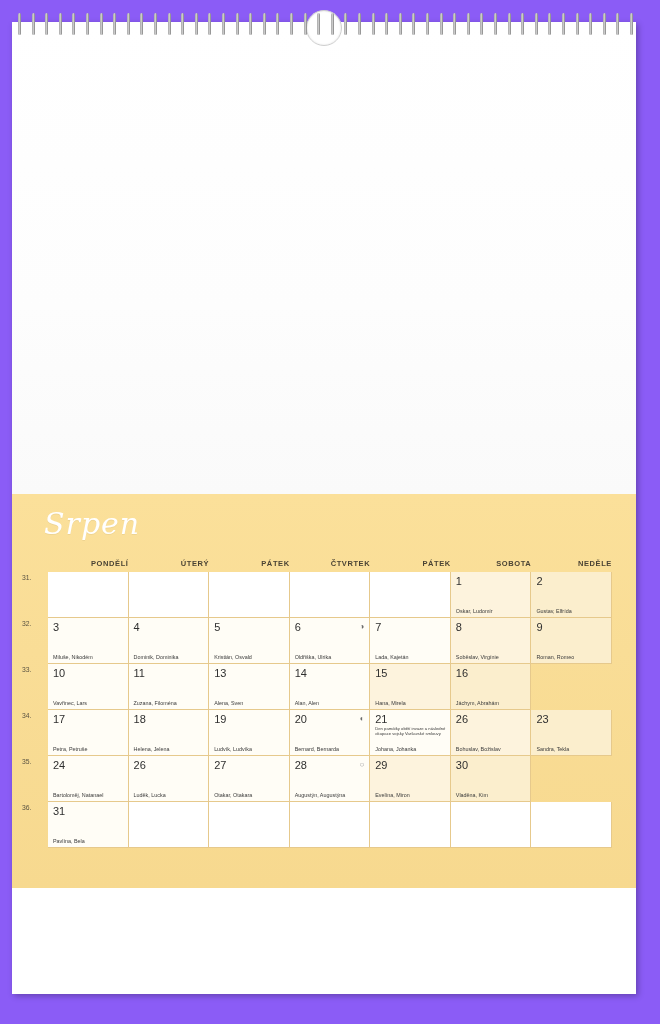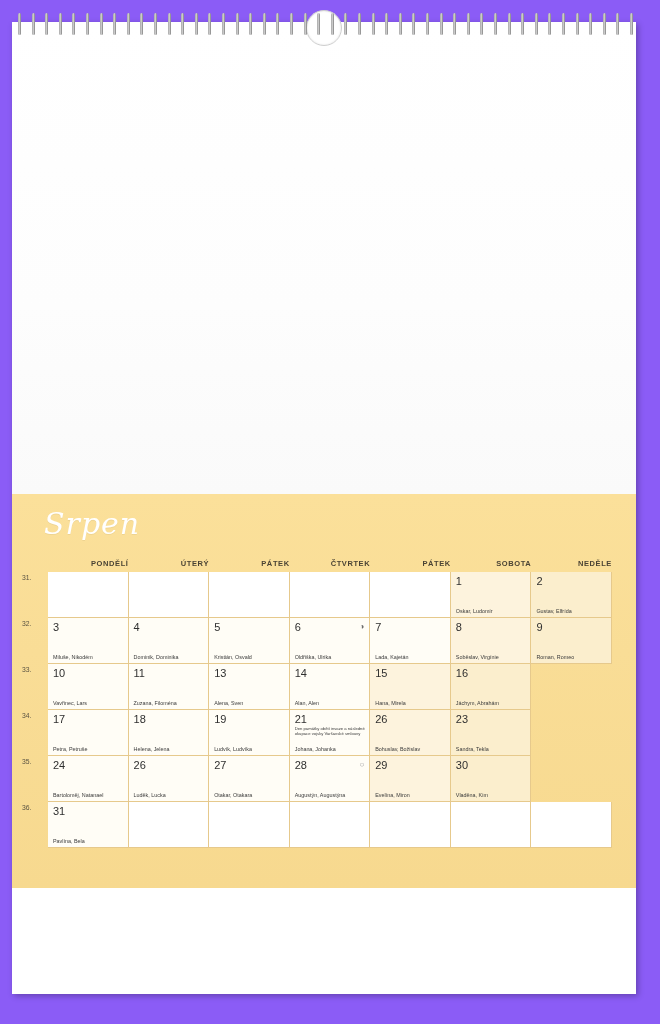--- a/index.html
+++ b/index.html
@@ -314,20 +314,25 @@
             <div class="daynum">17</div>
             <div class="names">Petra, Petruše</div>
           </div>
           <div class="daycell">
             <div class="daynum">18</div>
             <div class="names">Helena, Jelena</div>
           </div>
           <div class="daycell">
             <div class="daynum">19</div>
             <div class="names">Ludvík, Ludvíka</div>
+          </div>
+          <div class="daycell">
+            <div class="daynum">20</div>
+            <div class="moon">◐</div>
+            <div class="names">Bernard, Bernarda</div>
           </div>
           <div class="daycell">
             <div class="daynum">21</div>
             <div class="holiday">Den památky obětí invaze a následné okupace vojsky Varšavské smlouvy</div>
             <div class="names">Johana, Johanka</div>
           </div>
           <div class="daycell sat">
             <div class="daynum">26</div>
             <div class="names">Bohuslav, Božislav</div>
           </div>

